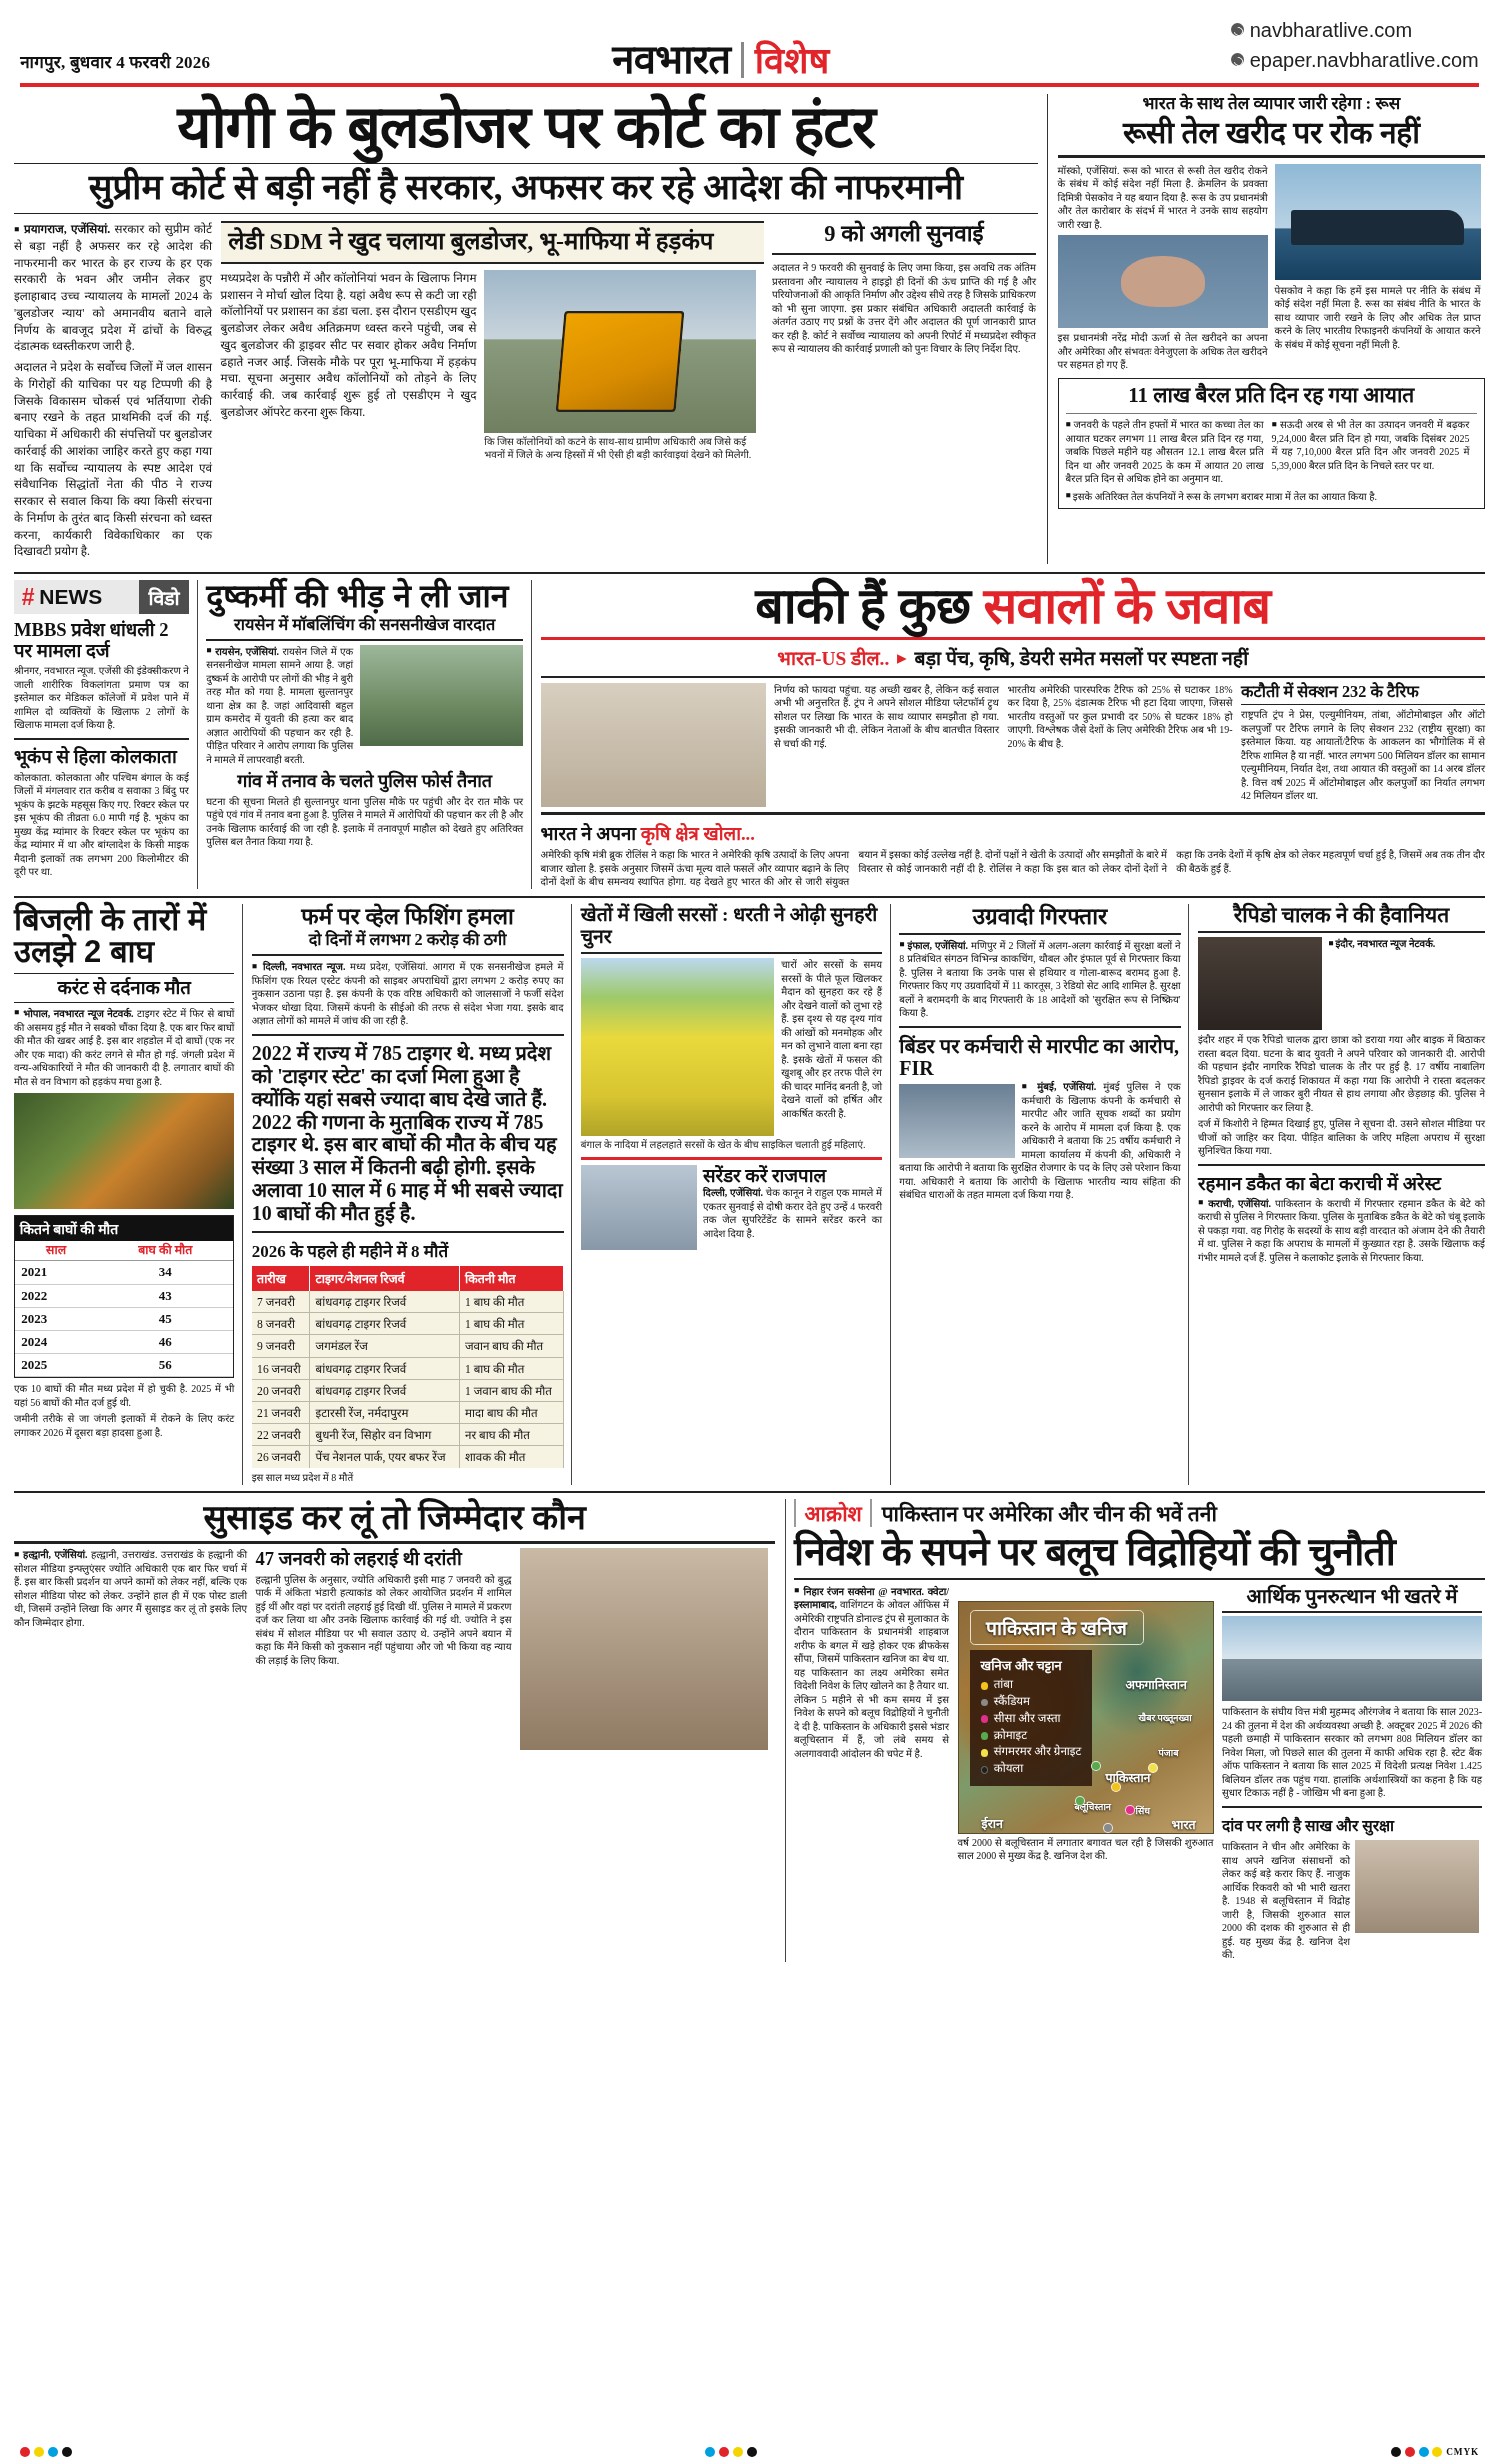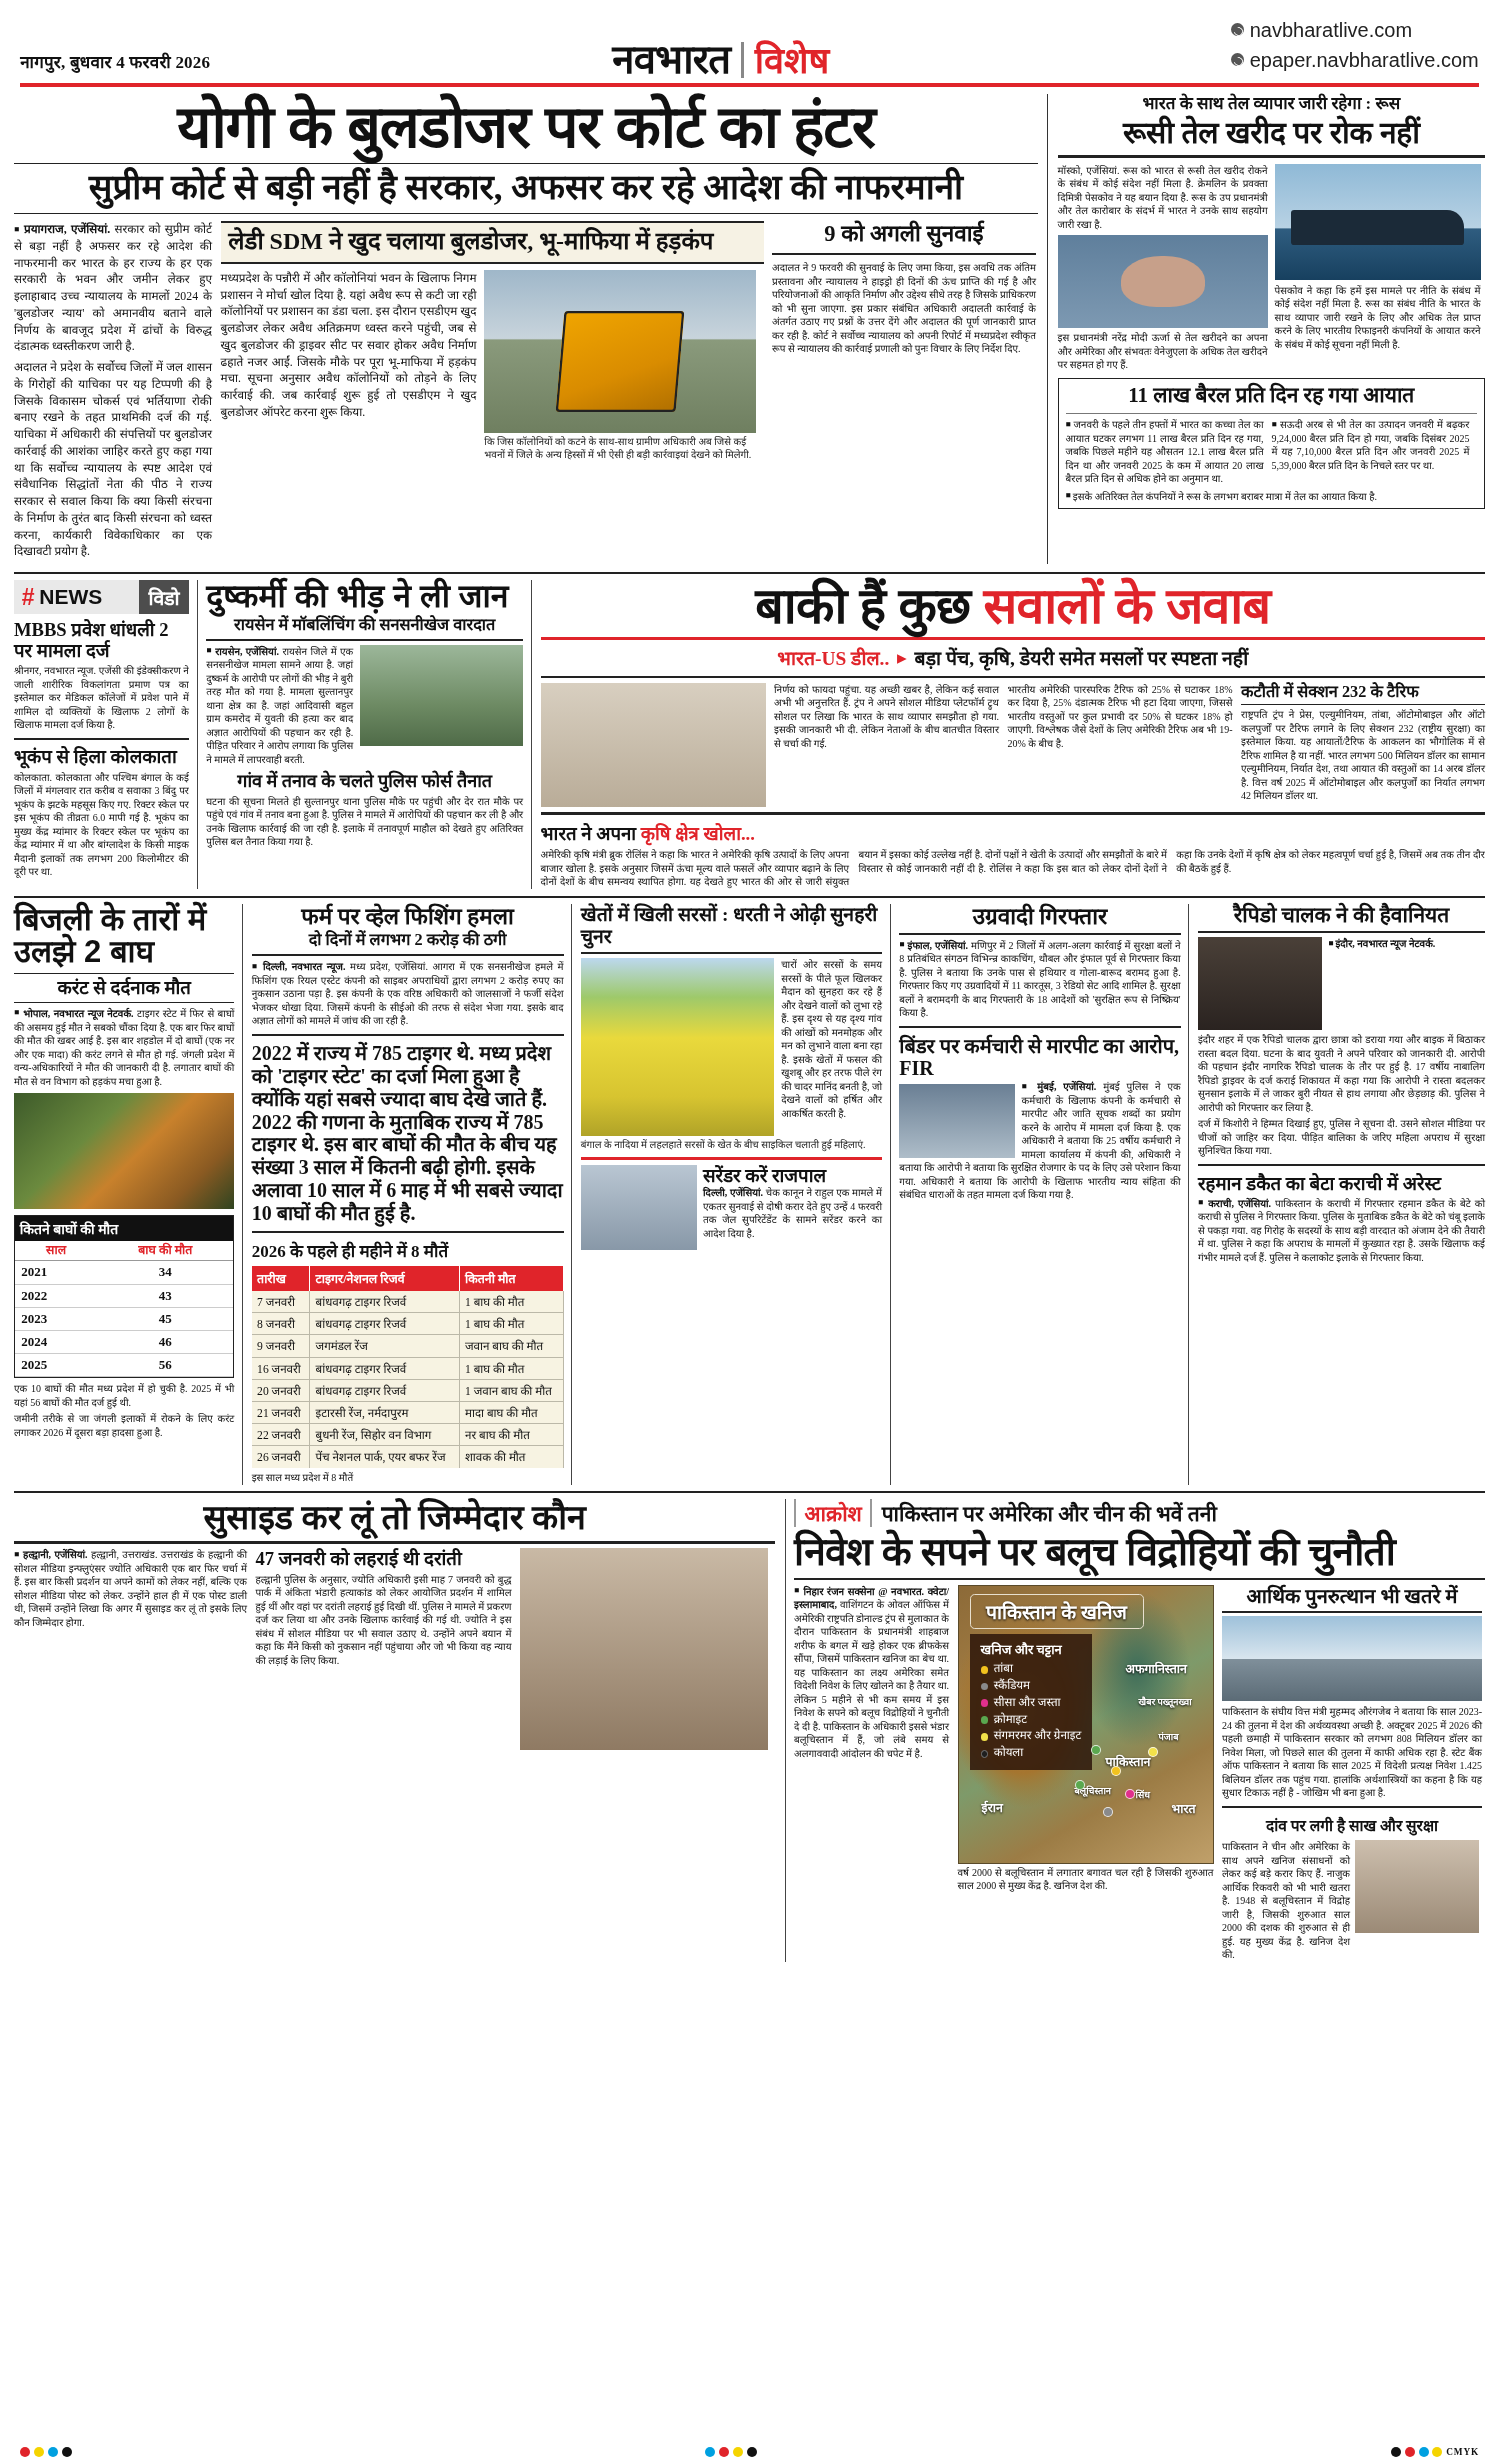--- a/index.html
+++ b/index.html
@@ -113,26 +113,26 @@
 
   .bottom-zone { display:flex; gap:8.5px; margin-top:6.2px; border-top:2.3px solid #222; padding-top:6.2px;}
   .bz-left { width:776px; border-right:1.6px solid #444; padding-right:9.3px;}
   .bz-right { width:695px; }
 
   h2.balo { font-family:"Liberation Sans",sans-serif; font-size:39px; font-weight:900; line-height:1.08; letter-spacing:-0.8px; }
   h2.suicide { font-size:34px; font-weight:900; line-height:1.1; text-align:center; }
 
   
   .map {
-    position:relative; width:100%; height:279px;
+    position:relative; width:100%; height:233px;
     background:
       radial-gradient(ellipse 40% 50% at 25% 45%, #b9893f 0%, #a5752f 45%, transparent 70%),
       radial-gradient(ellipse 30% 40% at 70% 30%, #3e6e5a 0%, transparent 70%),
       linear-gradient(150deg,#8c6a38 0%,#a07b42 25%,#7e9a6a 50%,#9c7c45 72%,#c0a06a 100%);
-    border:0.8px solid #5a4a2a; overflow:hidden;
+    border:0.8px solid #5a4a2a; overflow:hidden;margin-top:16px;
   }
   .map-title { position:absolute; left:11px; top:7.8px; border:1.6px solid #e8e0cf; border-radius:4.7px; padding:3.1px 15.5px; color:#fff; font-weight:900; font-size:19.4px; text-shadow:0 0.8px 2.3px #000;}
   .legend { position:absolute; left:11px; top:48px; background:rgba(45,22,10,.86); padding:6.2px 11px 7.8px; color:#fff; }
   .legend h5 { font-size:13px; font-weight:900; margin-bottom:3.1px; }
   .legend li { list-style:none; font-size:11.6px; line-height:1.45; display:flex; align-items:center; gap:5.4px; }
   .dot { width:7.8px; height:7.8px; border-radius:50%; display:inline-block; flex:none;}
   .map-lbl { position:absolute; color:#fff; font-size:12.4px; font-weight:700; text-shadow:0 0.8px 2.3px #000; }
   .map-pt { position:absolute; width:10px; height:10px; border-radius:50%; border:0.8px solid rgba(255,255,255,.8); }
 
   
@@ -563,21 +563,21 @@
           </div>
           <div class="col xsmall" style="margin-top:2px">वर्ष 2000 से बलूचिस्तान में लगातार बगावत चल रही है जिसकी शुरुआत साल 2000 से मुख्य केंद्र है. खनिज देश की.</div>
         </div>
 
         <div style="width:260px">
           <h3 class="sect-sm" style="font-size:20px;text-align:center">आर्थिक पुनरुत्थान भी खतरे में</h3>
           <div class="hr-blk" style="margin:3.1px 0"></div>
           <div class="photo ph-port" style="height:85px"></div>
           <div class="col xsmall" style="margin-top:3.9px">पाकिस्तान के संघीय वित्त मंत्री मुहम्मद औरंगजेब ने बताया कि साल 2023-24 की तुलना में देश की अर्थव्यवस्था अच्छी है. अक्टूबर 2025 में 2026 की पहली छमाही में पाकिस्तान सरकार को लगभग 808 मिलियन डॉलर का निवेश मिला, जो पिछले साल की तुलना में काफी अधिक रहा है. स्टेट बैंक ऑफ पाकिस्तान ने बताया कि साल 2025 में विदेशी प्रत्यक्ष निवेश 1.425 बिलियन डॉलर तक पहुंच गया. हालांकि अर्थशास्त्रियों का कहना है कि यह सुधार टिकाऊ नहीं है - जोखिम भी बना हुआ है.</div>
           <div class="hr-blk"></div>
-          <div style="font-size:15.5px;font-weight:900;text-align:center">दांव पर लगी है साख और सुरक्षा</div>
+          <div style="font-size:15.5px;font-weight:900;text-align:left">दांव पर लगी है साख और सुरक्षा</div>
           <div style="display:flex;gap:5.4px;margin-top:3.9px">
             <div class="col xsmall" style="width:128px">पाकिस्तान ने चीन और अमेरिका के साथ अपने खनिज संसाधनों को लेकर कई बड़े करार किए हैं. नाजुक आर्थिक रिकवरी को भी भारी खतरा है. 1948 से बलूचिस्तान में विद्रोह जारी है, जिसकी शुरुआत साल 2000 की दशक की शुरुआत से ही हुई. यह मुख्य केंद्र है. खनिज देश की.</div>
             <div class="photo ph-people" style="width:124px;height:93px"></div>
           </div>
         </div>
       </div>
     </div>
   </div>
 
   <div class="reg-marks">

